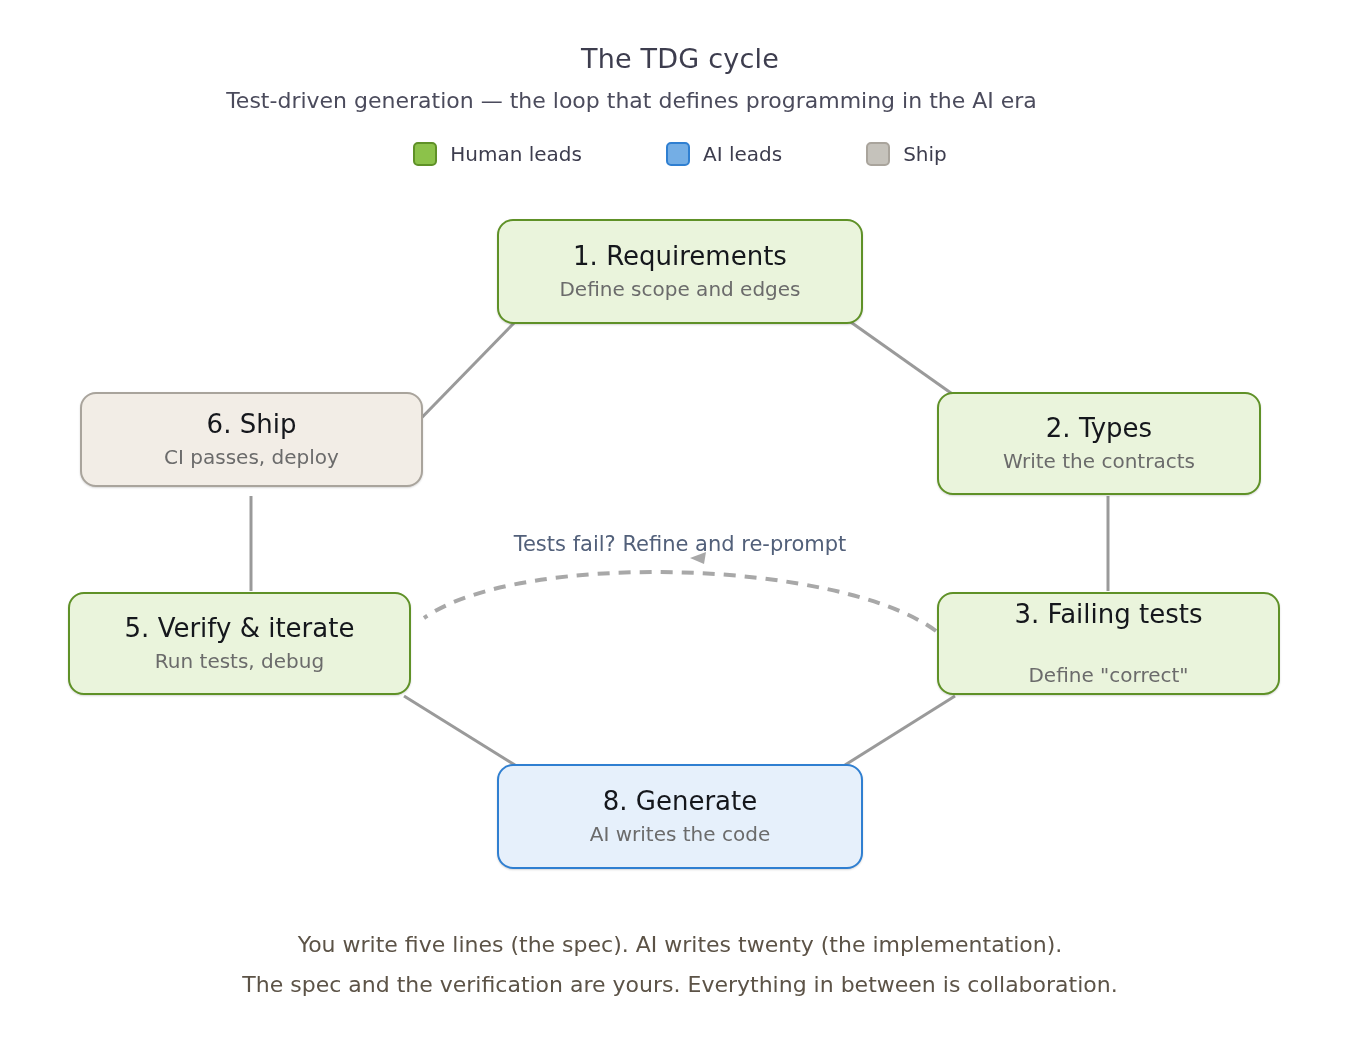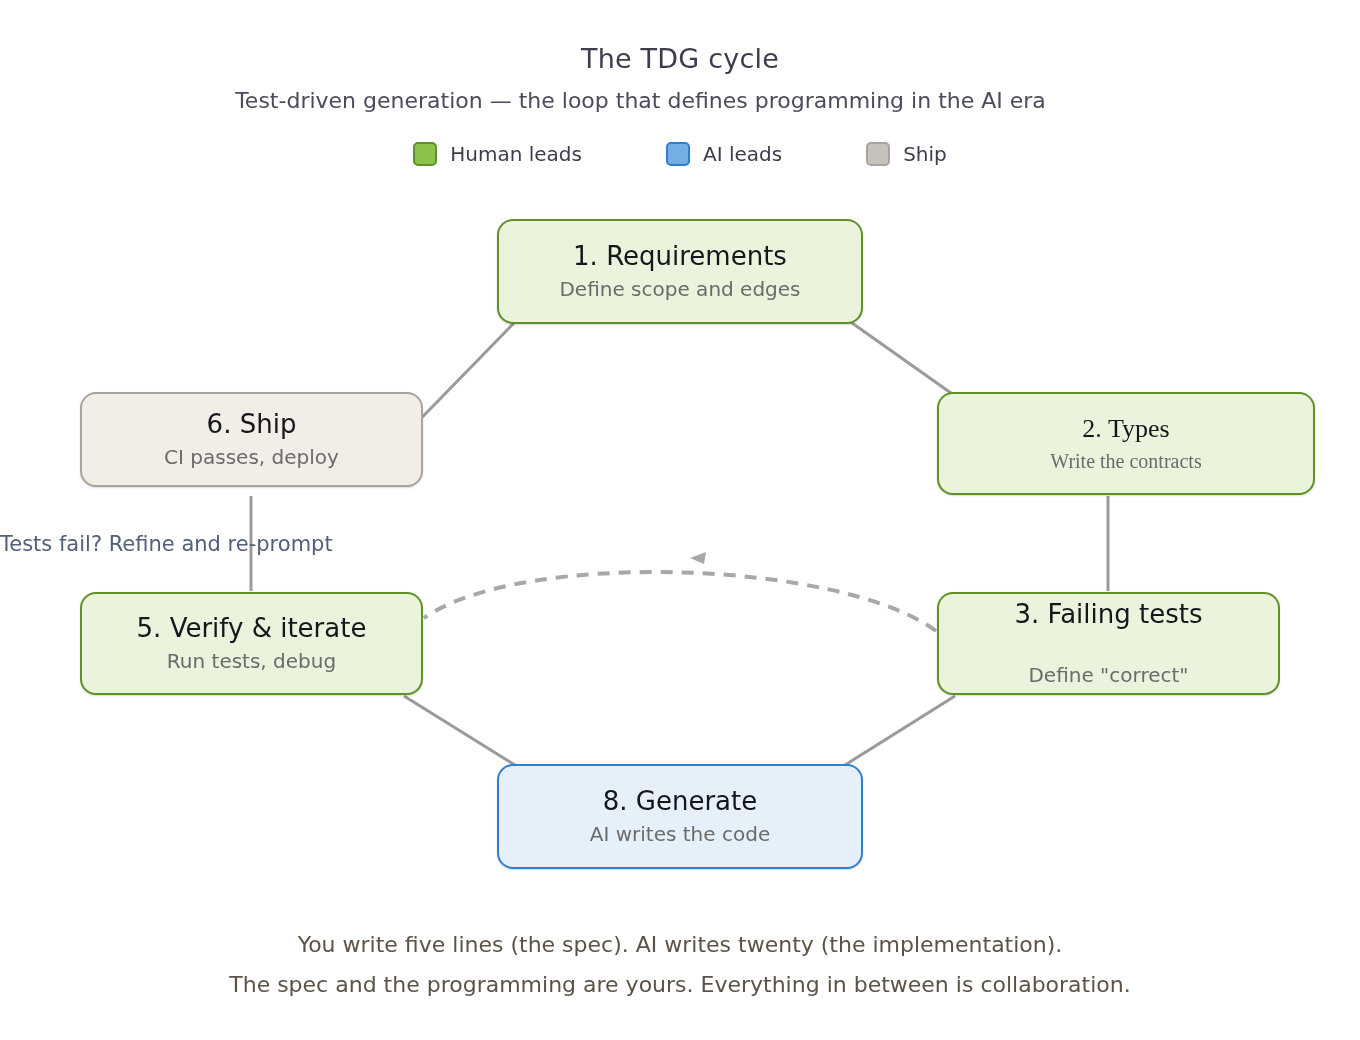--- a/index.html
+++ b/index.html
@@ -26,21 +26,20 @@
     color: #3d3d4e;
     letter-spacing: .2px;
   }
   .subtitle {
     position: absolute;
     left: 0; top: 88px;
     width: 1263px;
     text-align: center;
     font-size: 22px;
     color: #4b4b5c;
-    margin-left: 9px;
   }
 
   
   .legend {
     position: absolute;
     left: 0; top: 142px;
     width: 1360px;
     display: flex;
     justify-content: center;
     align-items: center;
@@ -85,39 +84,40 @@
     line-height: 1.2;
     margin-top: 5px;
   }
 
   .node.green { background: #eaf4dc; border-color: #5f9127; }
   .node.blue  { background: #e6f0fb; border-color: #2f7fd1; }
   .node.gray  { background: #f2ede6; border-color: #a9a49c; }
 
   
   #node-1 { left: 497px; top: 219px; width: 366px; height: 105px; }
-  #node-2 { left: 937px; top: 392px; width: 378px; height: 103px; font-family: Liberation Serif, serif; }
+  #node-2 { left: 937px; top: 392px; width: 324px; height: 103px; }
   #node-3 { left: 937px; top: 592px; width: 343px; height: 103px; gap: 28px; }
   #node-4 { left: 497px; top: 764px; width: 366px; height: 105px; }
-  #node-5 { left: 80px;  top: 592px; width: 343px; height: 103px; }
+  #node-5 { left: 68px;  top: 592px; width: 343px; height: 103px; }
   #node-6 { left: 80px;  top: 392px; width: 343px; height: 95px; }
 
   
   #edges {
     position: absolute;
     left: 0; top: 0;
     width: 1360px; height: 1040px;
     pointer-events: none;
   }
 
   
   .edge-label {
     position: absolute;
     left: 0; top: 532px;
     width: 1360px;
+    text-align: center;
     font-size: 21px;
     color: #52607a;
   }
 
   
   .footer {
     position: absolute;
     left: 0; top: 925px;
     width: 1360px;
     text-align: center;
@@ -196,16 +196,16 @@
     <div class="node-sub">Run tests, debug</div>
   </div>
 
   <div class="node gray" id="node-6">
     <div class="node-title">6. Ship</div>
     <div class="node-sub">CI passes, deploy</div>
   </div>
 
   <div class="footer">
     <div class="footer-line">You write five lines (the spec). AI writes twenty (the implementation).</div>
-    <div class="footer-line">The spec and the programming are yours. Everything in between is collaboration.</div>
+    <div class="footer-line">The spec and the verification are yours. Everything in between is collaboration.</div>
   </div>
 
 </div>
 
 </body></html>

